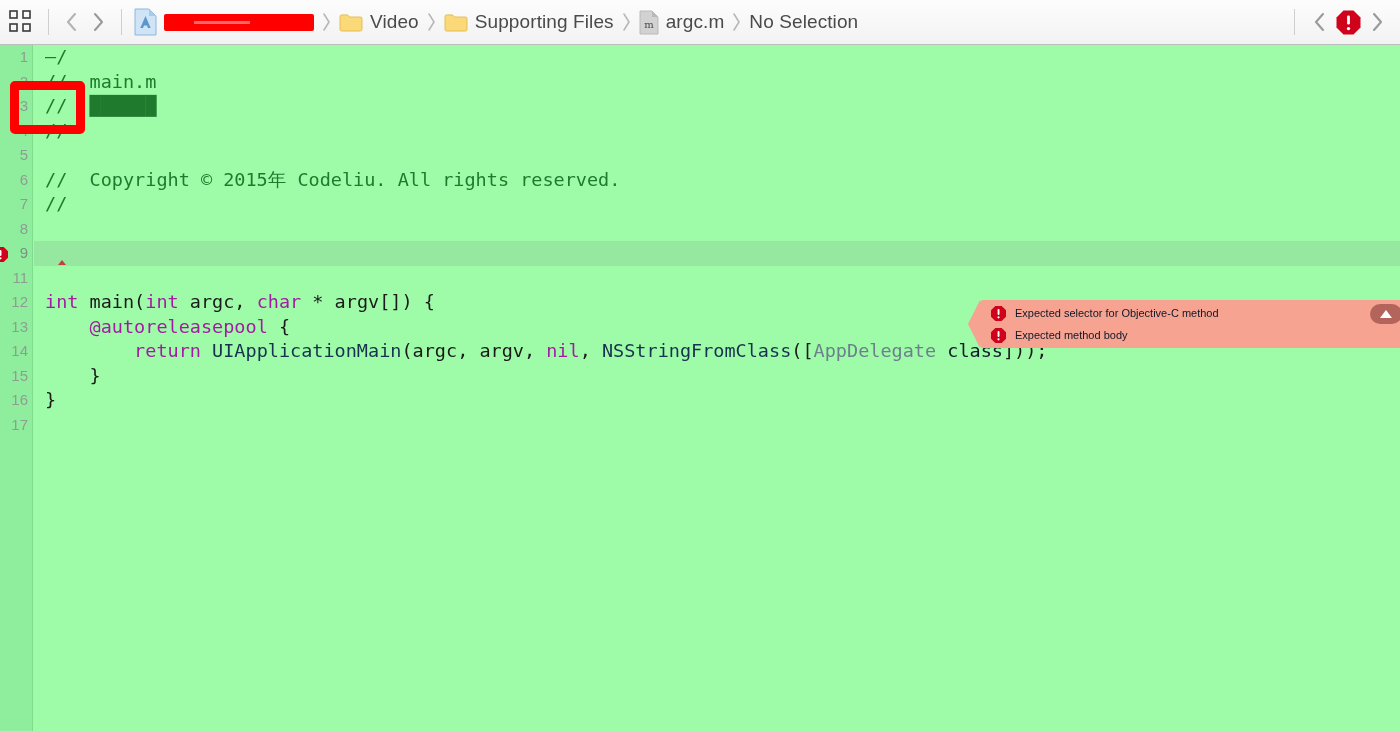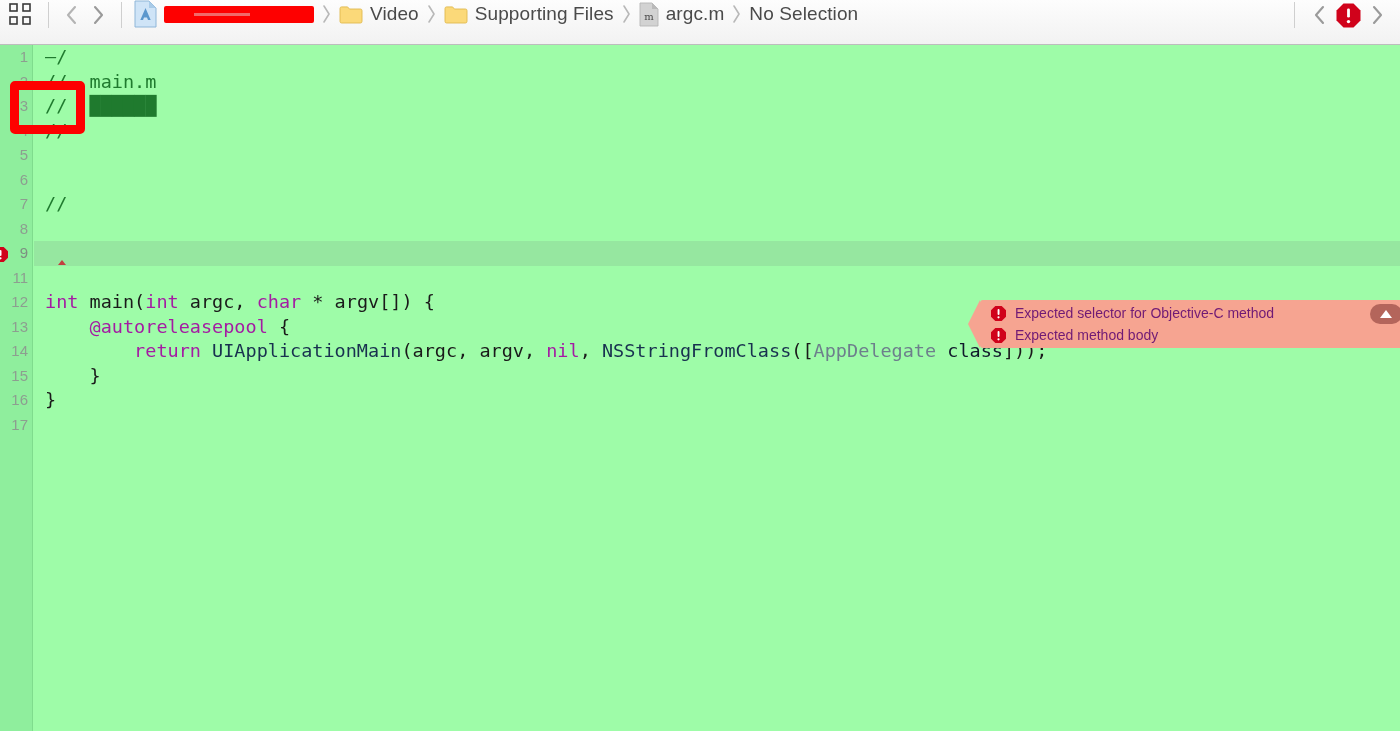--- a/index.html
+++ b/index.html
@@ -10,22 +10,22 @@
   }
 
   
   #toolbar{
     position:relative;
     height:45px;
     width:1400px;
     background:linear-gradient(#fdfdfd,#f2f2f2);
     border-bottom:1px solid #bdbdbd;
     display:flex;
-    align-items:flex-start;
-    padding:0 6px;
+    align-items:center;
+    padding:8px 6px;
   }
   .tb-left{ display:flex; align-items:center; gap:0px; flex:0 0 auto;}
   .tb-mid{ display:flex; align-items:center; flex:1 1 auto; min-width:0; overflow:hidden;}
   .tb-right{ display:flex; align-items:center; flex:0 0 auto; gap:2px; padding-right:4px;}
 
   .grid-icon{ width:26px; height:26px; margin:0 4px 0 2px; display:block;}
   .vsep{ width:1px; height:26px; background:#cfcfcf; margin:0 10px;}
 
   .chev{ width:26px; height:30px; display:flex; align-items:center; justify-content:center;}
   .chev svg{ display:block; }
@@ -153,22 +153,22 @@
   .banner-row{
     height:22px;
     display:flex;
     align-items:center;
     gap:8px;
     padding-left:10px;
   }
   .banner-ico{ width:17px; height:17px; flex:0 0 auto;}
   .banner-txt{
     font-family:"Liberation Sans", sans-serif;
-    font-size:14px;
-    color:#701a75;
+    font-size:11px;
+    color:#0f172a;
     white-space:nowrap;
   }
   #collapse-btn{
     position:absolute;
     right:6px; top:4px;
     width:32px; height:20px;
     background:#b4655b;
     border-radius:10px;
     display:flex;
     align-items:center;
@@ -315,21 +315,21 @@
 </div>
 
 <div id="editor">
   <div id="gutter"></div>
   <div id="code">
       <div class="row"><span class="ln">1</span><span class="txt"><span class="c-comment">–/</span></span></div>
       <div class="row"><span class="ln">2</span><span class="txt"><span class="c-comment">//  main.m</span></span></div>
       <div class="row"><span class="ln">3</span><span class="txt"><span class="c-comment">//  </span><span class="c-comment">██████</span></span></div>
       <div class="row"><span class="ln">4</span><span class="txt"><span class="c-comment">//</span></span></div>
       <div class="row"><span class="ln">5</span></div>
-      <div class="row"><span class="ln">6</span></div>
+      <div class="row"><span class="ln">6</span><span class="txt"><span class="c-comment">//  Copyright © 2015年 Codeliu. All rights reserved.</span></span></div>
       <div class="row"><span class="ln">7</span><span class="txt"><span class="c-comment">//</span></span></div>
       <div class="row"><span class="ln">8</span><span class="txt"></span></div>
       <div class="row err-line"><span class="ln has-err">9</span><span class="gutter-badge"><svg viewBox="0 0 17 17" width="17" height="17">
             <polygon points="5.3,1 11.7,1 16,5.3 16,11.7 11.7,16 5.3,16 1,11.7 1,5.3" fill="#d0021b"></polygon>
             <rect x="7.6" y="4.1" width="1.9" height="5.8" rx=".9" fill="#fff"></rect>
             <circle cx="8.5" cy="12.3" r="1.1" fill="#fff"></circle>
           </svg></span><span class="err-caret"></span></div>
       <div class="row"><span class="ln">11</span><span class="txt"></span></div>
       <div class="row"><span class="ln">12</span><span class="txt"><span class="c-kw">int</span><span class="c-plain"> main(</span><span class="c-kw">int</span><span class="c-plain"> argc, </span><span class="c-kw">char</span><span class="c-plain"> * argv[]) {</span></span></div>
       <div class="row"><span class="ln">13</span><span class="txt"><span class="c-plain">    </span><span class="c-kw">@autoreleasepool</span><span class="c-plain"> {</span></span></div>

